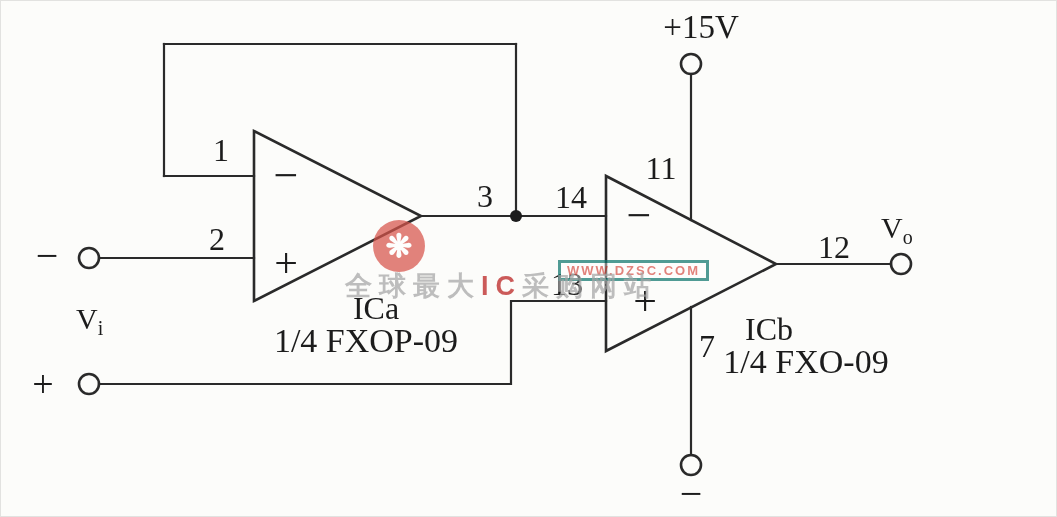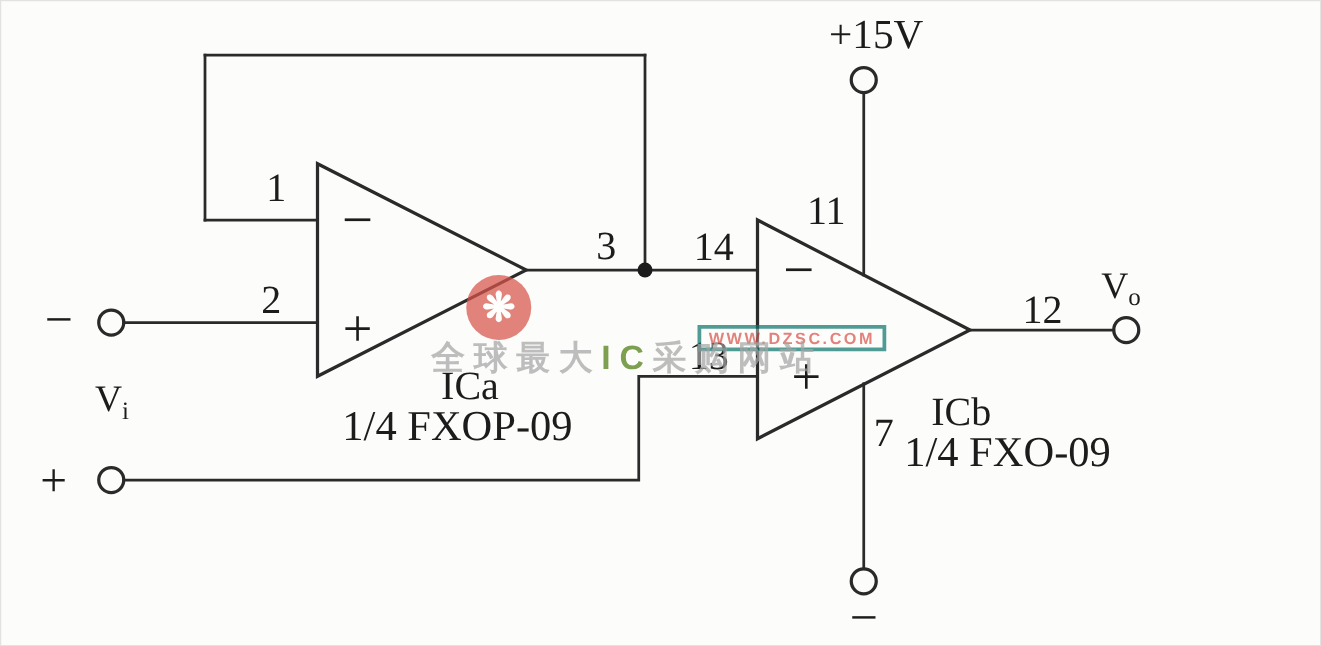--- a/index.html
+++ b/index.html
@@ -65,21 +65,21 @@
     background: rgba(255,255,255,0.55);
   }
   .wm-slogan {
     left: 344px; top: 267px;
     font-size: 27px;
     font-weight: bold;
     color: #a6a6a6;
     letter-spacing: 7px;
   }
   .wm-slogan .ic {
-    color: #4d7c0f;
+    color: #b91c1c;
   }
 </style>
 </head>
 <body>
 
 <div class="page">
 
   <svg class="schematic" viewBox="0 0 1057 517">
 
     <g stroke="#2a2a2a" stroke-width="2.2" fill="none" stroke-linecap="square">

